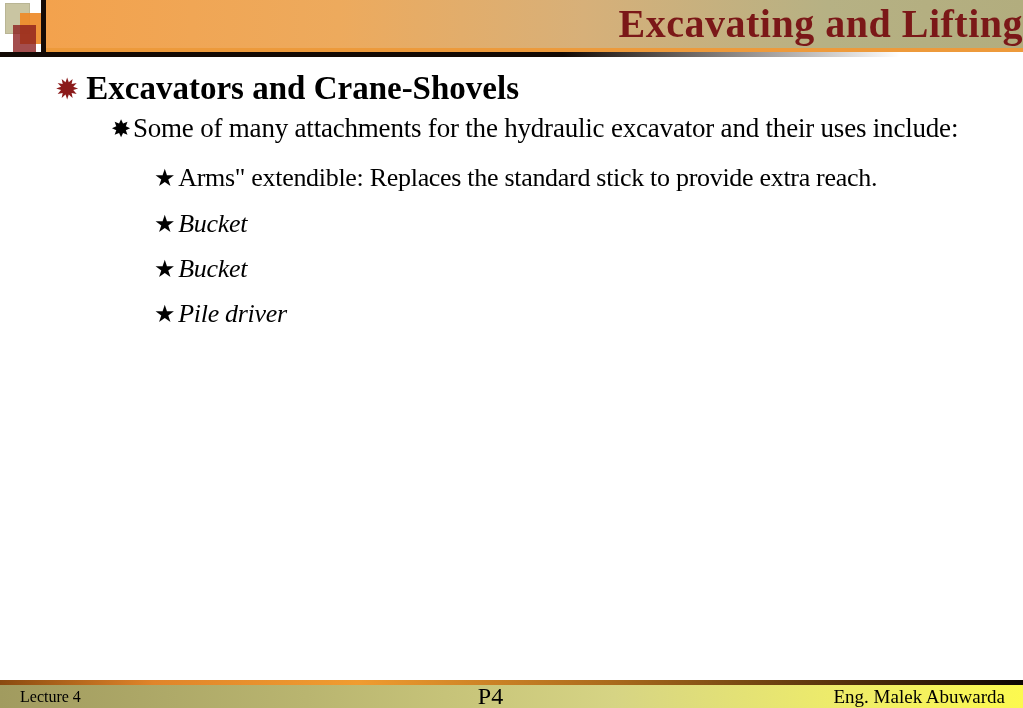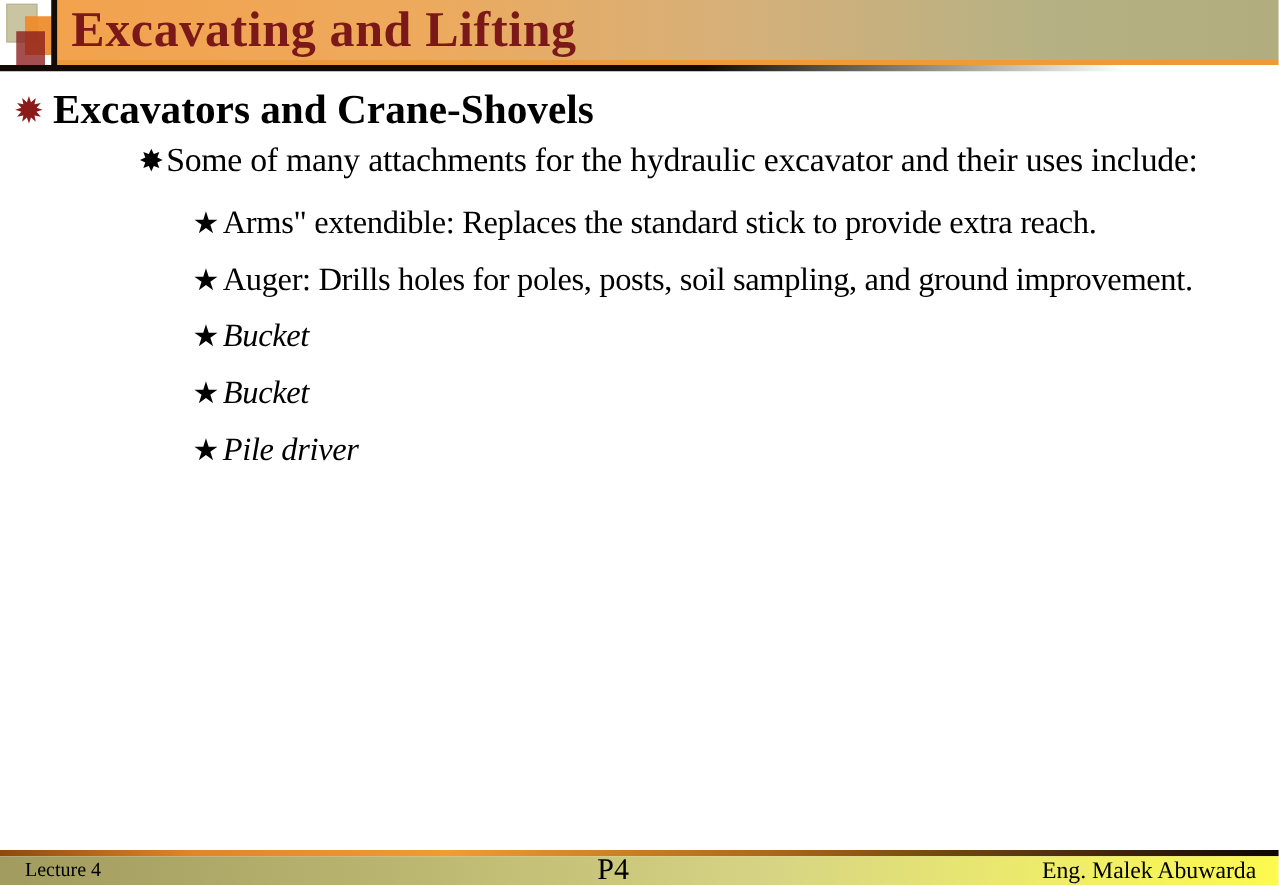--- a/index.html
+++ b/index.html
@@ -22,42 +22,42 @@
   .sq-orange { left: 20px; top: 13px; width: 24px; height: 31px; background: rgba(238,138,40,0.92); }
   .sq-red    { left: 13px; top: 25px; width: 23px; height: 27px; background: rgba(139,28,28,0.78); }
 
   .vbar {
     position: absolute; left: 41px; top: 0; width: 5px; height: 52px;
     background: #150b06;
   }
   .header-band {
     position: absolute; left: 46px; top: 0; right: 0; height: 48px;
     background: linear-gradient(90deg, #f3a24d 0%, #edaa5d 30%, #d7b079 55%, #b6b184 80%, #b2ad7e 100%);
-    display: flex; align-items: center;
+    display: flex; align-items: center; justify-content: flex-end;
   }
   .header-band h1 {
     font-size: 40px; font-weight: bold; color: #7b1818;
     padding-left: 11px; line-height: 48px; letter-spacing: 0.5px;
     white-space: nowrap;
   }
   .orange-line {
     position: absolute; left: 46px; right: 0; top: 48px; height: 4px;
     background: #ed9a3b;
   }
   .black-line {
     position: absolute; left: 0; right: 0; top: 52px; height: 5px;
     background: linear-gradient(90deg, #130a05 0%, #130a05 55%, rgba(19,10,5,0) 88%);
   }
 
   
   main { position: absolute; left: 0; right: 0; top: 57px; }
 
   .heading {
     margin-top: 13px;
-    padding-left: 48px; text-indent: -37px;
+    padding-left: 92px; text-indent: -37px;
     font-size: 33px; font-weight: bold; color: #000000;
     line-height: 1.15;
   }
   .b1 { color: #8b1a1a; font-size: 29px; margin-right: 7px; font-family: "DejaVu Sans", sans-serif; }
 
   .intro {
     margin-top: 4px;
     padding-left: 135px; padding-right: 8px; text-indent: -24px;
     font-size: 27px; color: #000000; line-height: 1.2;
     letter-spacing: -0.2px;
@@ -116,21 +116,20 @@
   </header>
 
   <main>
     <div class="heading"><span class="b1">✹</span><span>Excavators and Crane-Shovels</span></div>
 
     <div class="intro"><span class="b2">✸</span><span>Some of many attachments for the hydraulic excavator and their uses include:</span></div>
 
     <ul class="items">
 
     <li><span class="b3">★</span><span class="item-text">Arms" extendible: Replaces the standard stick to provide extra reach.</span></li>
-        <li><span class="b3">★</span><span class="item-text">Auger: Drills holes for poles, posts, soil sampling, and ground improvement.</span></li>
         <li><span class="b3">★</span><span class="item-text italic">Bucket</span></li>
         <li><span class="b3">★</span><span class="item-text italic">Bucket</span></li>
         <li><span class="b3">★</span><span class="item-text italic">Pile driver</span></li>
       </ul>
   </main>
 
   <footer>
     <div class="footer-line"></div>
     <div class="footer-bar">
       <span class="f-left">Lecture 4</span>

